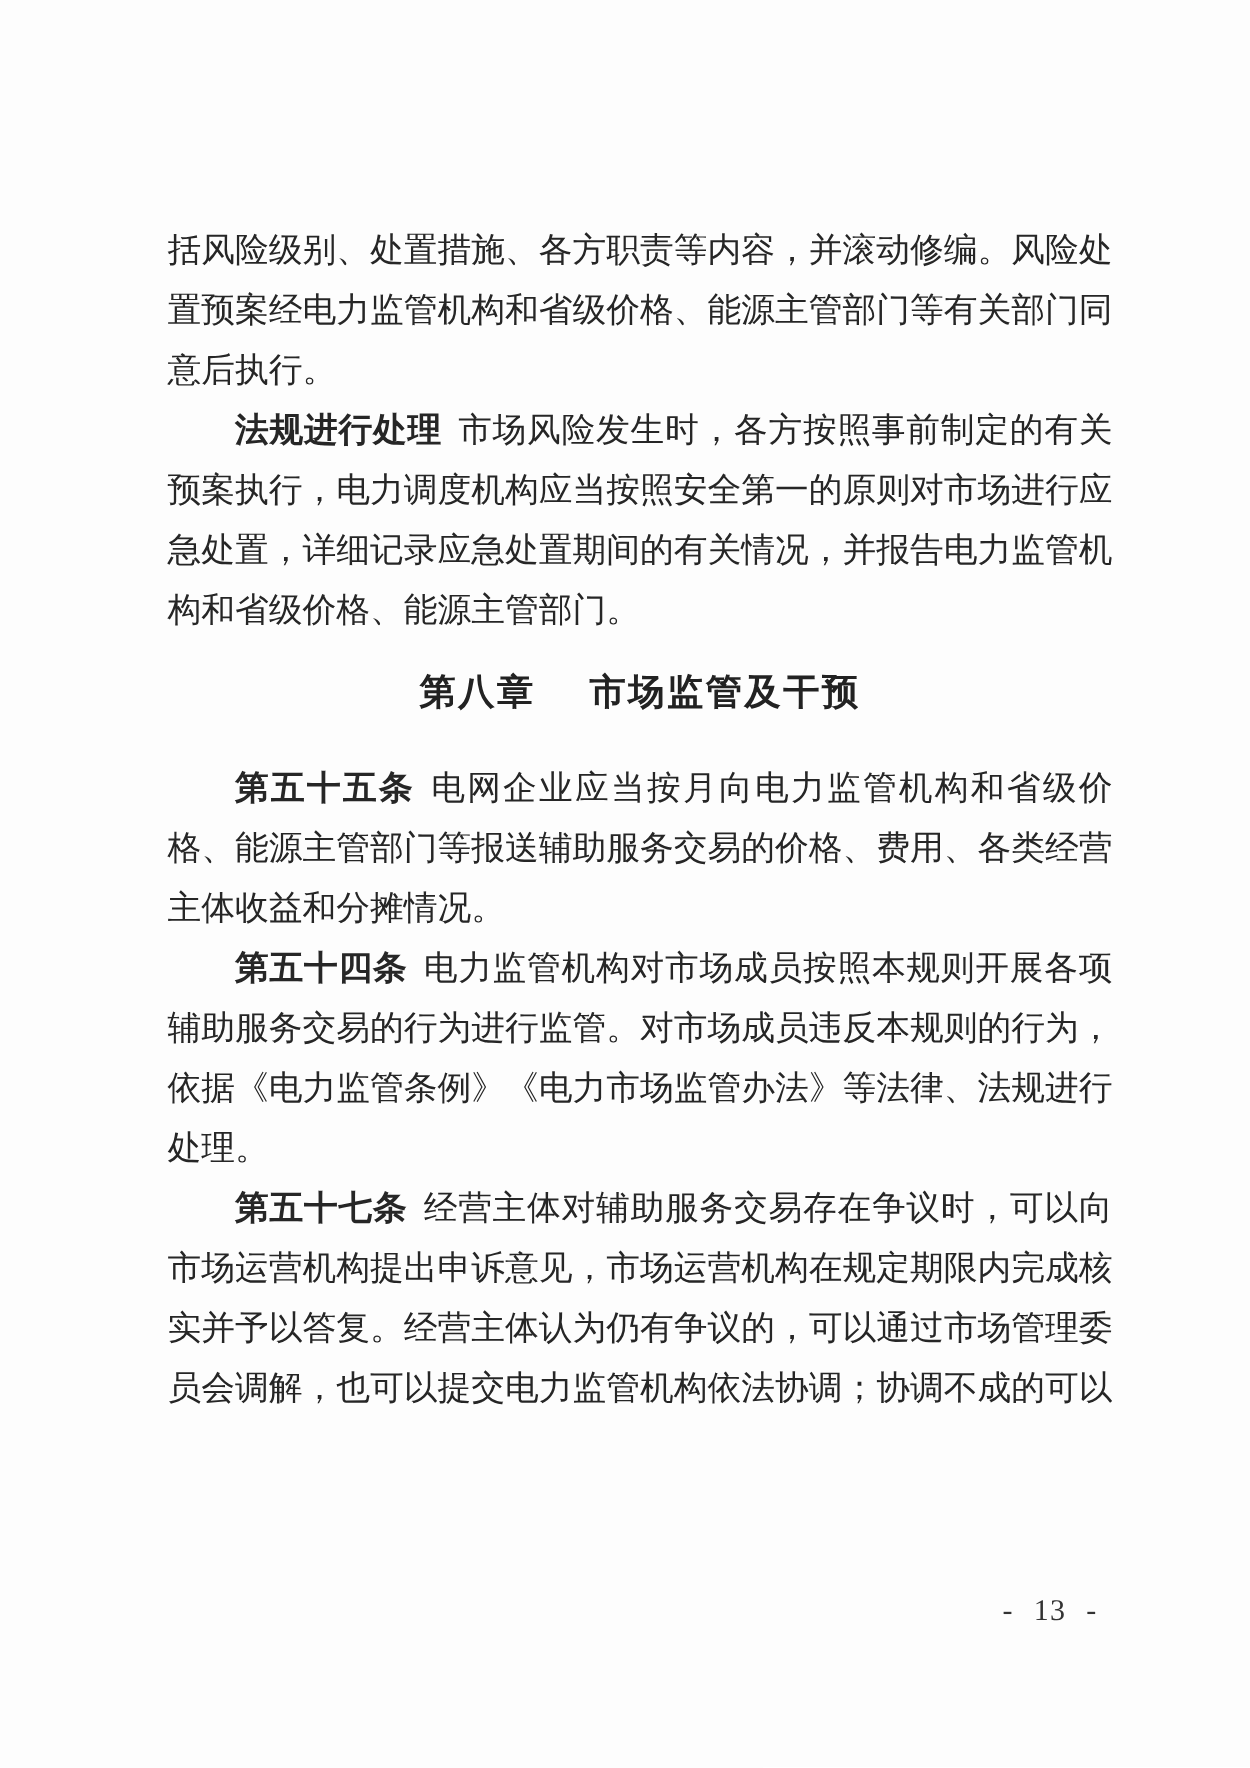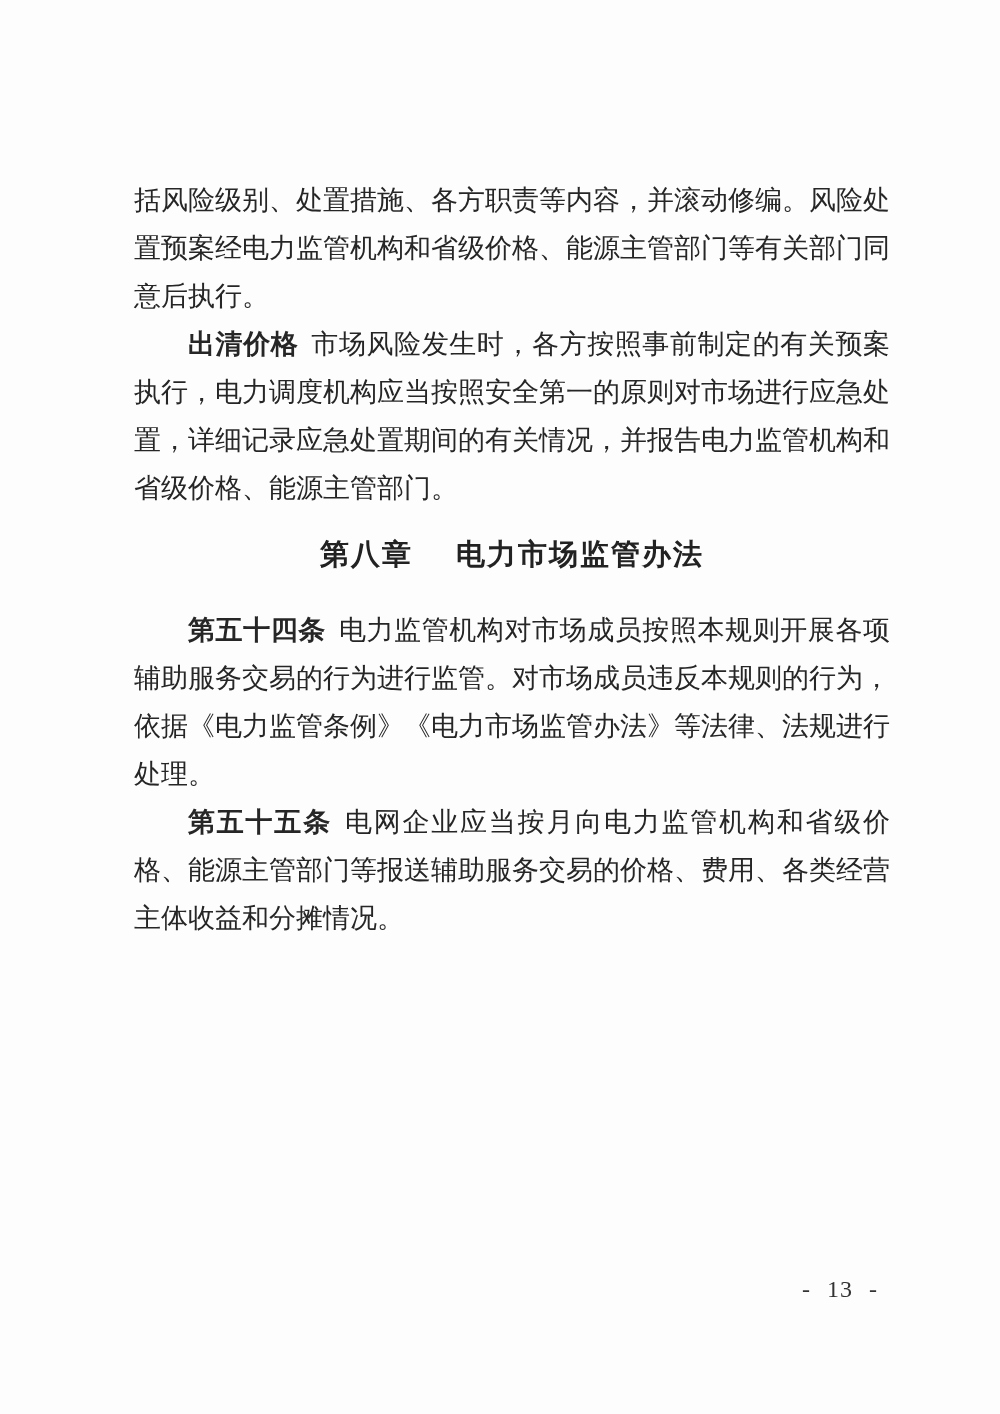--- a/index.html
+++ b/index.html
@@ -62,26 +62,27 @@
   }
 </style>
 </head>
 <body>
 
 <div class="page">
   <div class="content">
 
     <p class="para">括风险级别、处置措施、各方职责等内容，并滚动修编。风险处置预案经电力监管机构和省级价格、能源主管部门等有关部门同意后执行。</p>
 
-    <p class="para indent"><span class="lead">出清价格</span><span>市场风险发生时，各方按照事前制定的有关预案执行，电力调度机构应当按照安全第一的原则对市场进行应急处置，详细记录应急处置期间的有关情况，并报告电力监管机构和省级价格、能源主管部门。</span></p>
+    <p class="para indent"><span class="lead">法规进行处理</span><span>市场风险发生时，各方按照事前制定的有关预案执行，电力调度机构应当按照安全第一的原则对市场进行应急处置，详细记录应急处置期间的有关情况，并报告电力监管机构和省级价格、能源主管部门。</span></p>
 
-    <h2 class="chapter"><span class="chapter-num">第八章</span><span>电力市场监管办法</span></h2>
+    <h2 class="chapter"><span class="chapter-num">第八章</span><span>市场监管及干预</span></h2>
+
+    <p class="para indent"><span class="lead">第五十五条</span><span>电网企业应当按月向电力监管机构和省级价格、能源主管部门等报送辅助服务交易的价格、费用、各类经营主体收益和分摊情况。</span></p>
 
     <p class="para indent"><span class="lead">第五十四条</span><span>电力监管机构对市场成员按照本规则开展各项辅助服务交易的行为进行监管。对市场成员违反本规则的行为，依据《电力监管条例》《电力市场监管办法》等法律、法规进行处理。</span></p>
 
-    <p class="para indent"><span class="lead">第五十五条</span><span>电网企业应当按月向电力监管机构和省级价格、能源主管部门等报送辅助服务交易的价格、费用、各类经营主体收益和分摊情况。</span></p>
 
-
+    <p class="para indent"><span class="lead">第五十七条</span><span>经营主体对辅助服务交易存在争议时，可以向市场运营机构提出申诉意见，市场运营机构在规定期限内完成核实并予以答复。经营主体认为仍有争议的，可以通过市场管理委员会调解，也可以提交电力监管机构依法协调；协调不成的可以</span></p>
 
   </div>
 
   <div class="footer-pagenum">- 13 -</div>
 </div>
 
 </body></html>

